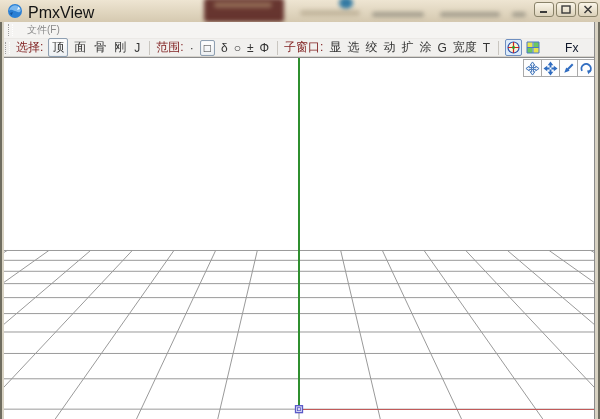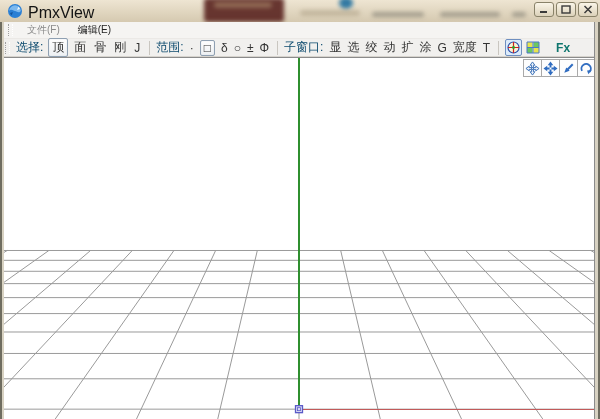--- a/index.html
+++ b/index.html
@@ -32,30 +32,30 @@
   
   .menubar{position:absolute;top:22px;left:2px;right:2px;height:17px;background:#f5f4f2;
            display:flex;align-items:center;padding-left:3px;border-bottom:1px solid #ebe9e6;box-sizing:border-box;}
   .menu-item{font-size:10px;padding:1px 9px;color:#222;}
   .menu-item.dim{color:#8a8a8a;}
 
   
   .toolbar{position:absolute;top:39px;left:2px;right:2px;height:18px;background:#f1f0ee;
            display:flex;align-items:center;font-size:12px;color:#333;border-bottom:1px solid #d6d3cd;box-sizing:border-box;}
   .gripper{width:3px;height:12px;border-left:1px dotted #9f9f9f;border-right:1px dotted #fff;margin:0 5px 0 3px;}
-  .tlabel{margin:0 3px 0 1px;color:#0c4a6e;}
+  .tlabel{margin:0 3px 0 1px;color:#7f1d1d;}
   .titem{margin:0 4px;cursor:default;}
   .titem.sm{margin:0 3px;}
   .toggle-on{border:1px solid #8fa0b2;border-radius:2px;background:linear-gradient(#fefefe,#edf0f3);
              padding:0 3px;margin:0 2px;box-shadow:inset 0 0 1px #c4ccd6;}
   .tsep{width:1px;height:14px;background:#c9c6c0;margin:0 5px;}
   .icon-btn{width:17px;height:17px;box-sizing:border-box;display:flex;align-items:center;justify-content:center;
             margin:0 1px;background:transparent;border:1px solid transparent;padding:0;}
   .icon-btn.sel{border:1px solid #6f8fc0;border-radius:2px;background:#dcebfa;}
-  .fx-label{margin-left:14px;color:#0f766e;font-weight:bold;}
+  .fx-label{margin-left:23px;color:#0f172a;}
 
   
   .viewport{position:absolute;top:57px;left:4px;right:6px;bottom:0;background:#ffffff;
             border-top:1px solid #8b8b8b;box-sizing:border-box;}
   .grid-svg{position:absolute;inset:0;width:100%;height:100%;}
   .cam-bar{position:absolute;top:1px;right:-2px;display:flex;}
   .cam-btn{width:19px;height:18px;box-sizing:border-box;border:1px solid #a9a9a9;background:#fdfdfd;
            margin-left:-1px;display:flex;align-items:center;justify-content:center;padding:0;}
 </style>
 </head>
@@ -93,21 +93,20 @@
       <svg width="10" height="9" viewBox="0 0 10 9">
         <path d="M1.5 1 L8.5 8 M8.5 1 L1.5 8" stroke="#3a3a3a" stroke-width="1.5"></path>
       </svg>
     </button>
   </div>
 </div>
 
 <div class="menubar">
   <div class="gripper"></div>
   <span class="menu-item dim">文件(F)</span>
-  <span class="menu-item">编辑(E)</span>
 </div>
 
 <div class="toolbar">
   <div class="gripper"></div>
 
   <span class="tlabel">选择:</span>
   <span class="titem toggle-on">顶</span>
   <span class="titem">面</span>
   <span class="titem">骨</span>
   <span class="titem">刚</span>

